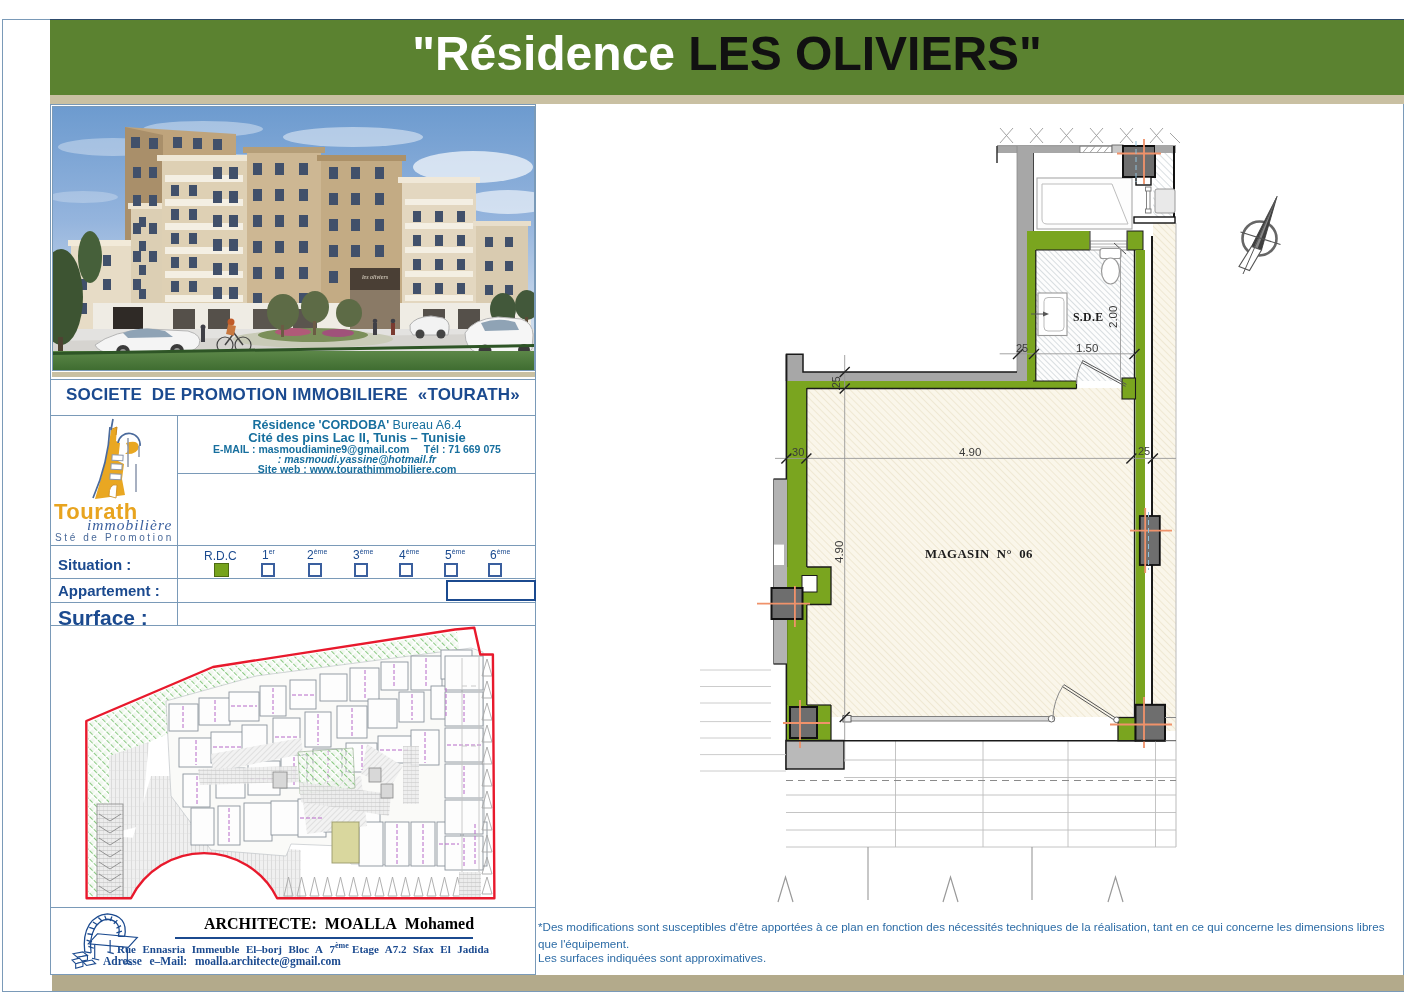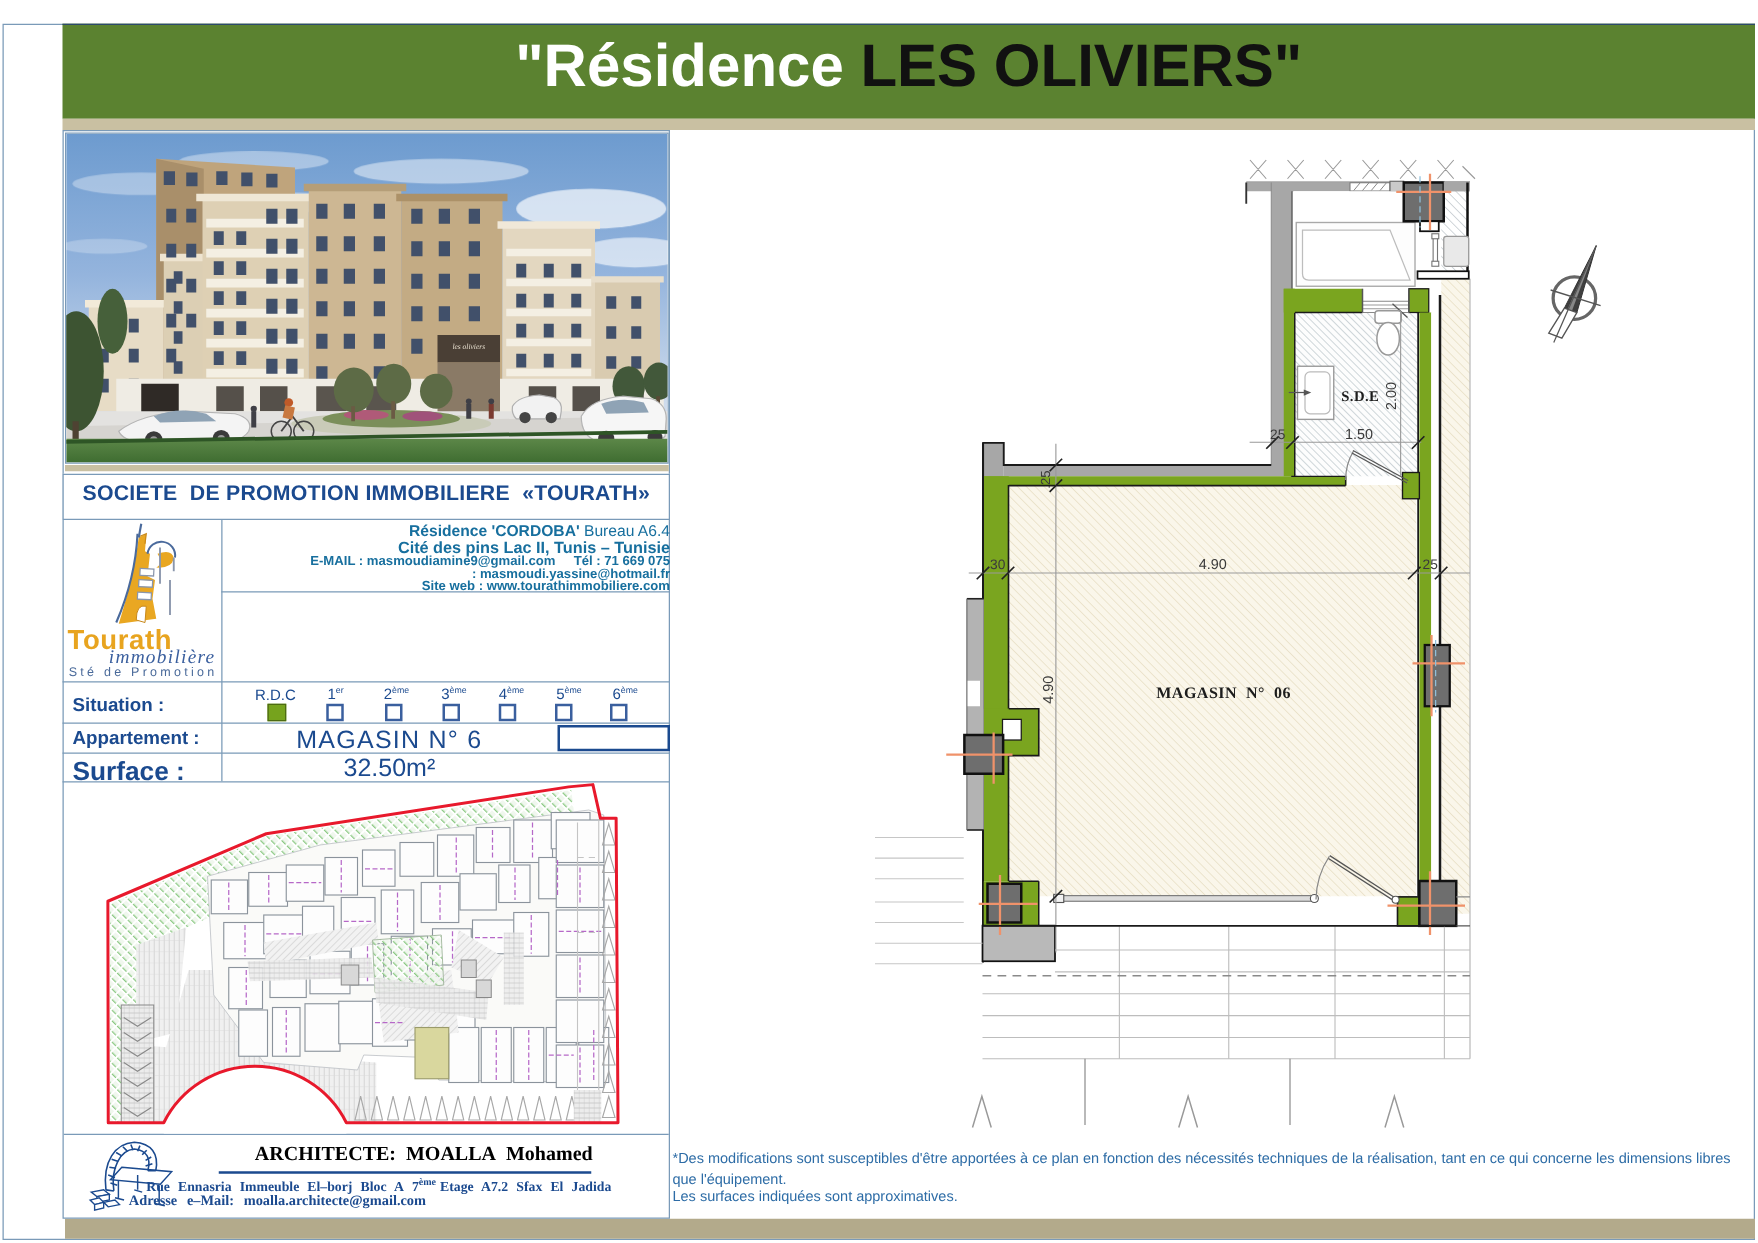--- a/index.html
+++ b/index.html
@@ -364,25 +364,25 @@
     <g font-family="'Liberation Serif',serif">
           <text x="36" y="113" font-size="15.5" font-style="italic" fill="#3a5f9e" letter-spacing="1">immobilière</text>
         </g>
 
     <g font-family="'Liberation Sans',sans-serif">
           <text x="4" y="124" font-size="10" fill="#4a6a9a" letter-spacing="2.6">Sté de Promotion</text>
         </g>
   </svg>
   </div>
 
-  <div class="abs" style="left:178px;top:420px;width:358px;text-align:right;color:#176f9e;line-height:10px;">
+  <div class="abs" style="left:178px;top:420px;width:358px;text-align:center;color:#176f9e;line-height:10px;">
     <div style="font-size:12.5px;font-weight:bold;line-height:11px;">Résidence 'CORDOBA' <span style="font-weight:normal;">Bureau A6.4</span></div>
     <div style="font-size:13px;font-weight:bold;line-height:13px;">Cité des pins Lac II, Tunis – Tunisie</div>
     <div style="font-size:10.5px;font-weight:bold;line-height:11px;">E-MAIL : masmoudiamine9@gmail.com &nbsp;&nbsp;&nbsp;&nbsp;Tél : 71 669 075</div>
-    <div style="font-size:10.5px;font-weight:bold;line-height:9px;">: masmoudi.yassine@hotmail.fr</div>
+    <div style="font-size:10.5px;font-weight:bold;line-height:9px;font-style:italic;">: masmoudi.yassine@hotmail.fr</div>
     <div style="font-size:10.5px;font-weight:bold;line-height:10px;">Site web : www.tourathimmobiliere.com</div>
   </div>
 
 
   <div class="abs blue" style="left:58px;top:556px;font-size:15px;font-weight:bold;">Situation :</div>
 
   <div class="abs" style="left:177px;top:548px;width:359px;height:30px;">
     <span class="blue" style="position:absolute;left:27px;top:1px;font-size:12px;">R.D.C</span>
     <span class="blue" style="position:absolute;left:85px;top:0px;font-size:12px;">1<sup style="font-size:7px;">er</sup></span>
     <span class="blue" style="position:absolute;left:130px;top:0px;font-size:12px;">2<sup style="font-size:7px;">ème</sup></span>
@@ -396,27 +396,25 @@
 
   <div class="abs" style="left:261px;top:563px;width:14px;height:14px;border:2px solid #3a5f9e;background:#fff;"></div>
   <div class="abs" style="left:308px;top:563px;width:14px;height:14px;border:2px solid #3a5f9e;background:#fff;"></div>
   <div class="abs" style="left:354px;top:563px;width:14px;height:14px;border:2px solid #3a5f9e;background:#fff;"></div>
   <div class="abs" style="left:399px;top:563px;width:14px;height:14px;border:2px solid #3a5f9e;background:#fff;"></div>
   <div class="abs" style="left:444px;top:563px;width:14px;height:14px;border:2px solid #3a5f9e;background:#fff;"></div>
   <div class="abs" style="left:488px;top:563px;width:14px;height:14px;border:2px solid #3a5f9e;background:#fff;"></div>
 
   <div class="abs blue" style="left:58px;top:582px;font-size:15px;font-weight:bold;">Appartement :</div>
 
-  <div class="abs blue" style="left:177px;top:581px;width:269px;text-align:center;font-size:20px;letter-spacing:1px;">MAGASIN N° 6</div>
 
   <div class="abs" style="left:446px;top:580px;width:90px;height:21px;border:2px solid #1b4a8f;background:#fff;"></div>
 
   <div class="abs blue" style="left:58px;top:606px;font-size:21px;font-weight:bold;">Surface :</div>
 
-  <div class="abs blue" style="left:177px;top:604px;width:269px;text-align:center;font-size:20px;">32.50m²</div>
 
   <div class="abs" id="siteholder" style="left:51px;top:626px;width:484px;height:282px;border-bottom:1px solid #7a9ab8;">
   <svg width="484" height="281" viewBox="0 0 484 281">
     <defs>
       <pattern id="sgreen" width="6" height="6" patternUnits="userSpaceOnUse" patternTransform="rotate(-45)">
         <rect width="4.5" height="4.5" fill="#f0f7ee"></rect>
             <line x1="0" y1="0" x2="0" y2="4.5" stroke="#8bc983" stroke-width="2"></line>
       </pattern>
       <pattern id="spave" width="4" height="9" patternUnits="userSpaceOnUse">
         <rect width="4" height="9" fill="#f0f0f0"></rect>

